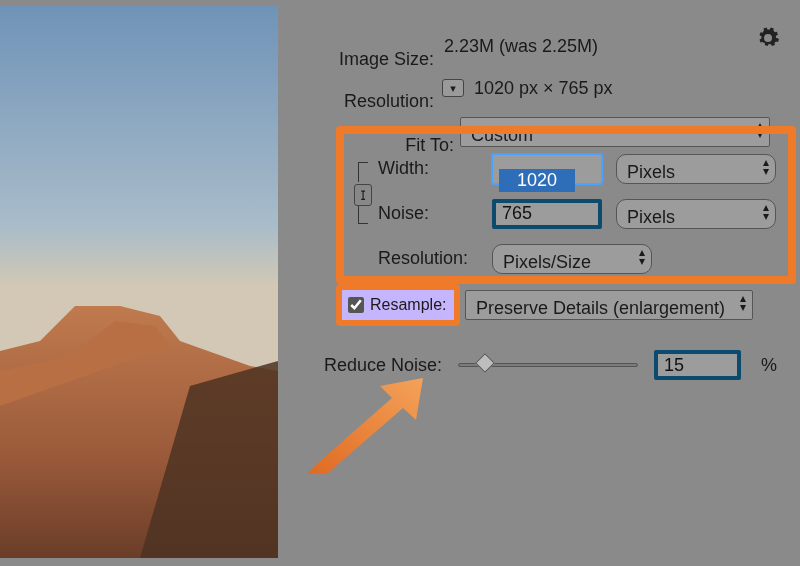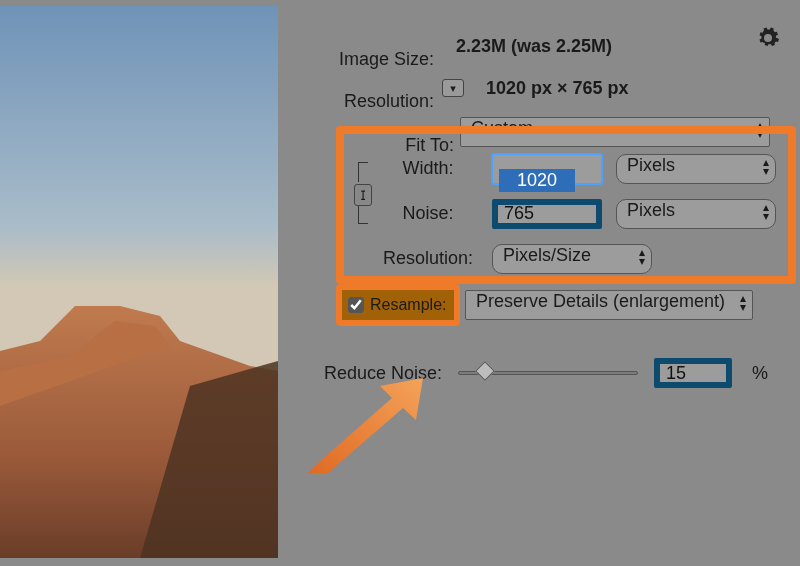--- a/index.html
+++ b/index.html
@@ -39,21 +39,21 @@
     height: 40px;
   }
 
   .lbl {
     text-align: right;
     padding-right: 6px;
     min-width: 150px;
     margin-top: 27px;
   }
 
-  .val { margin-left: 16px; font-weight: bold; }
+  .val { margin-left: 4px; }
 
   .gear-icon {
     position: absolute;
     right: 20px;
     top: 26px;
     width: 24px;
     height: 24px;
   }
 
   
@@ -71,42 +71,42 @@
   }
 
   
   .select {
     position: relative;
     height: 30px;
     background: #9c9c9c;
     border: 1px solid #555;
     border-radius: 2px;
     display: inline-flex;
-    align-items: flex-start;
+    align-items: flex-end;
     padding: 0 24px 0 10px;
     min-width: 160px;
     cursor: pointer;
   }
   .select .caret {
     position: absolute;
     right: 6px;
     top: 3px;
     font-size: 12px;
     line-height: 10px;
     display:flex;
     flex-direction:column;
   }
   .select .caret span { line-height: 9px; }
 
   
   .numfield {
     height: 30px;
     width: 110px;
     background: #9c9c9c;
-    border: 6px solid #0c4a6e;
+    border: 4px solid #0c4a6e;
     border-radius: 2px;
     padding: 0 6px;
     display: inline-flex;
     align-items: center;
     color: #111;
   }
   .numfield.selected {
     border: 1px solid #4aa3ff;
     box-shadow: 0 0 0 1px #4aa3ff;
   }
@@ -130,21 +130,21 @@
     width: 460px;
     height: 158px;
   }
 
   .resample-box {
     position: absolute;
     left: 336px;
     top: 284px;
     width: 124px;
     height: 42px;
-    background: #a16207;
+    background: #c4b5fd;
     border: 6px solid #ef7a2a;
     border-radius: 4px;
     display: flex;
     align-items: center;
     padding-left: 6px;
     gap: 6px;
   }
   .resample-box input[type=checkbox] {
     width: 16px; height: 16px;
     accent-color: #555;
@@ -186,21 +186,21 @@
     position: absolute;
     left: 378px;
     top: 146px;
   }
   .field-row {
     display: flex;
     align-items: center;
     height: 45px;
     gap: 14px;
   }
-  .field-row .rlabel { width: 100px; text-align: center; }
+  .field-row .rlabel { width: 100px; text-align: left; }
 
   .field-row .select { width: 160px; border-radius: 10px; }
 
   
   .fitto {
     position: absolute;
     left: 0;
     top: 108px;
     display: flex;
     align-items: center;
@@ -218,38 +218,37 @@
   }
 
   
   .noise-row {
     position: absolute;
     left: 300px;
     top: 350px;
     display: flex;
     align-items: center;
     gap: 16px;
-    margin-top: 8px;
   }
   .noise-row .rlabel { text-align: right; width: 142px; }
   .slider {
     position: relative;
     width: 180px;
     height: 18px;
   }
   .slider .track {
     position:absolute; top:7px; left:0; right:0; height:4px;
     background:#7b7b7b; border:1px solid #555; border-radius:2px;
   }
   .slider .thumb {
     position:absolute; top:0px; width:14px; height:14px;
     background:#bdbdbd; border:1px solid #555;
     transform: rotate(45deg);
   }
-  .noise-field { width: 78px; }
+  .noise-field { width: 87px; }
   .pct { margin-left: 4px; }
 
   
   .arrow {
     position: absolute;
     left: 298px;
     top: 378px;
     width: 130px;
     height: 100px;
     pointer-events: none;

